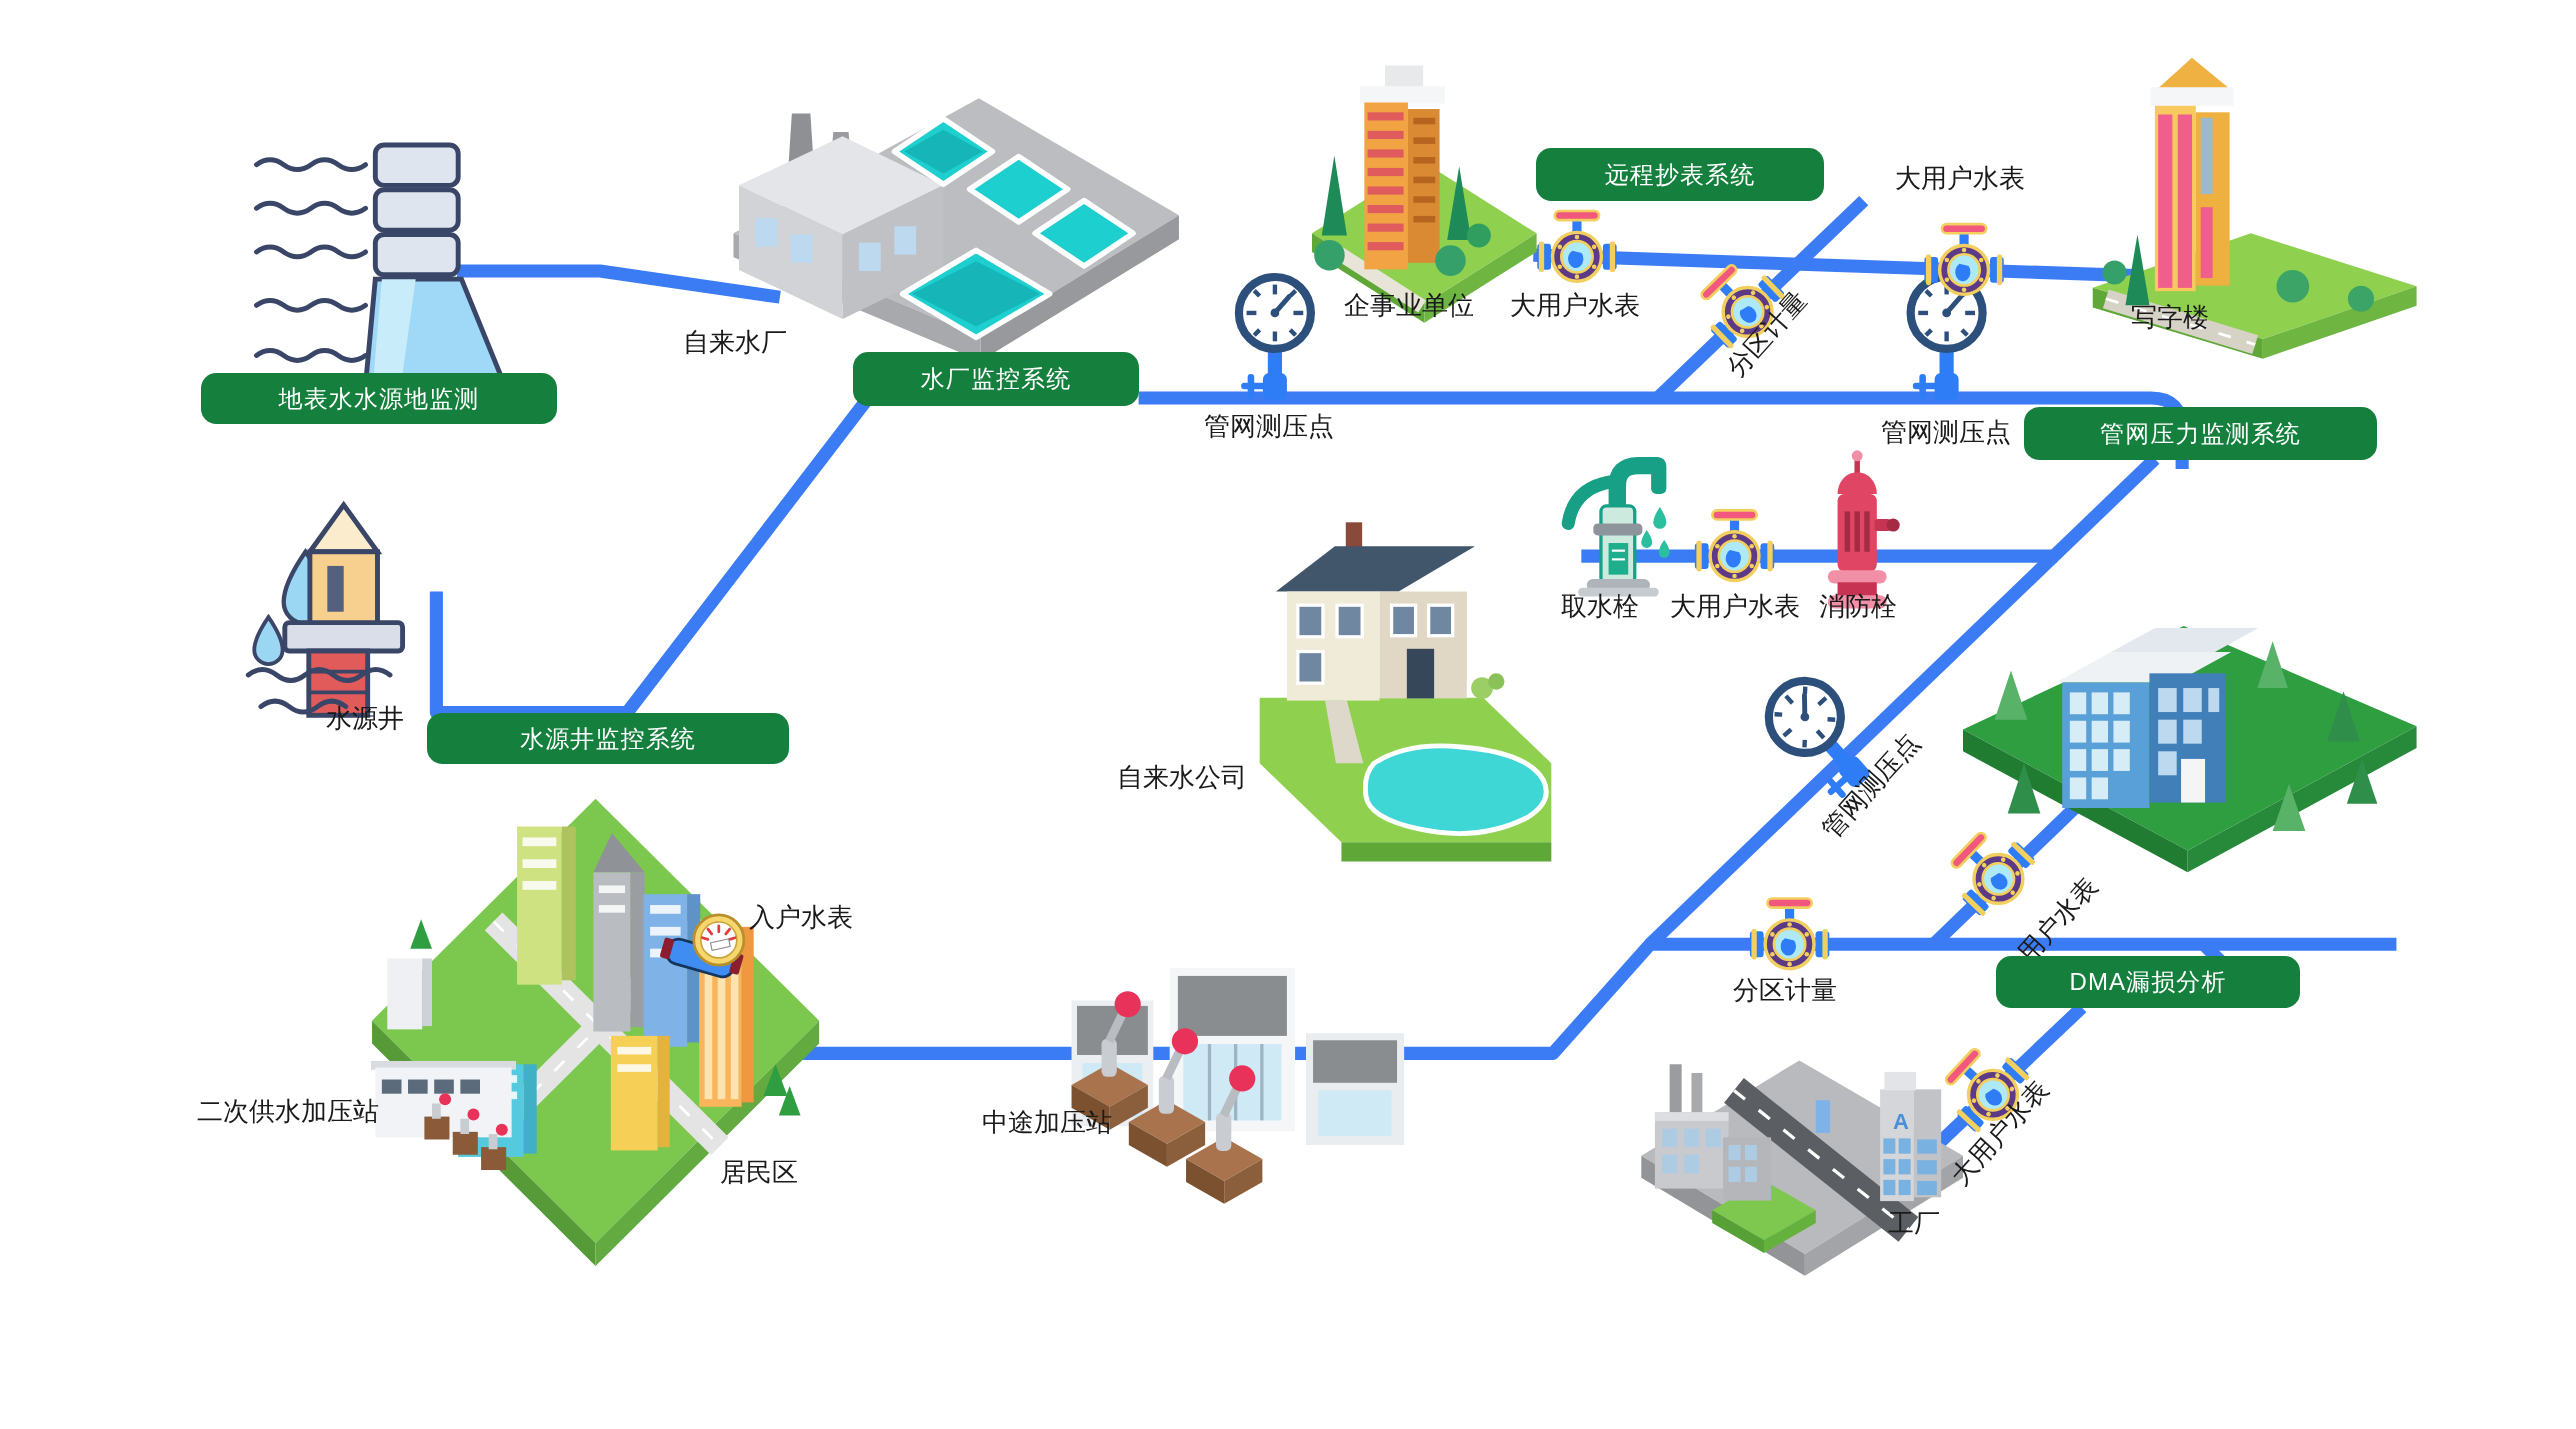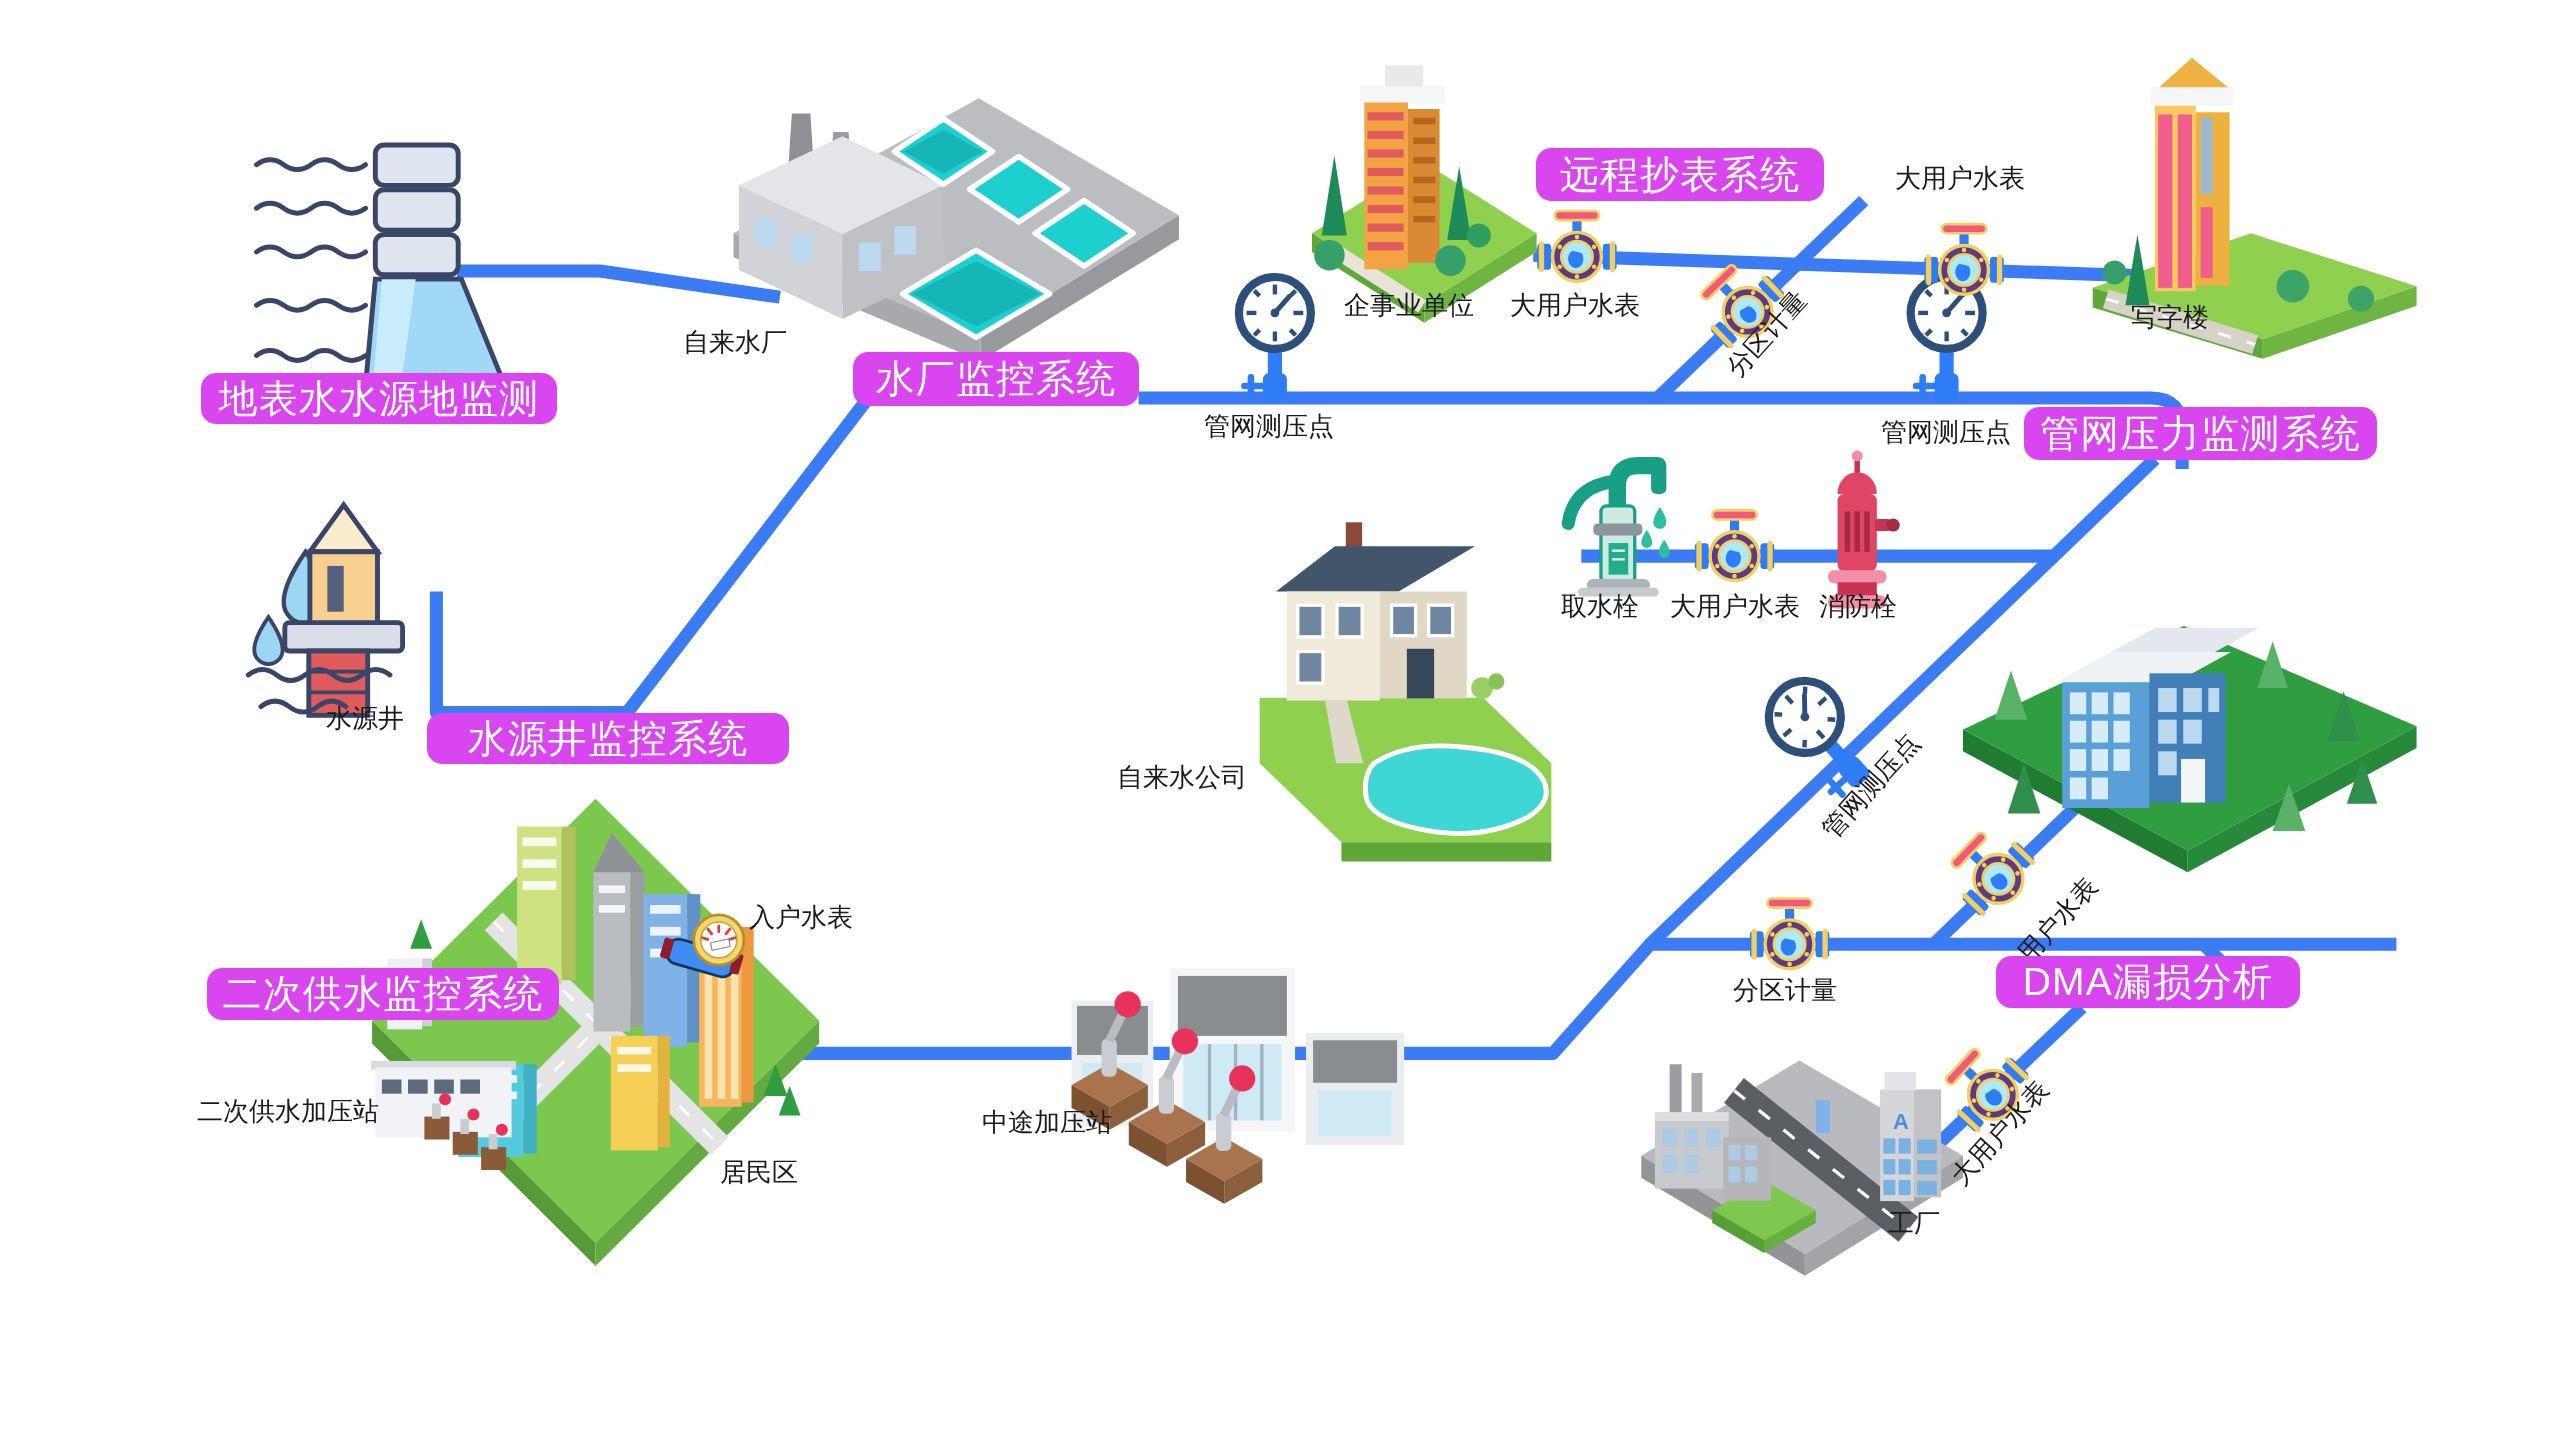--- a/index.html
+++ b/index.html
@@ -1,22 +1,22 @@
 <!DOCTYPE html>
 <html style="font-size:8.7px"><head>
 <meta charset="utf-8">
 <style>
   html,body{margin:0;padding:0;}
   body{width:2576px;height:1429px;position:relative;background:#ffffff;overflow:hidden;
        font-family:"Liberation Sans","DejaVu Sans",sans-serif;}
   #scene{position:absolute;left:0;top:0;width:2576px;height:1429px;}
   svg{position:absolute;left:0;top:0;}
-  .sys-btn{position:absolute;background:#d946ef;color:#ffffff;border-radius:15.3px;
+  .sys-btn{position:absolute;background:#15803d;color:#ffffff;border-radius:15.3px;
            display:flex;align-items:center;justify-content:center;
-           font-size:39px;font-weight:500;letter-spacing:1.1px;white-space:nowrap;z-index:30;}
+           font-size:24px;font-weight:500;letter-spacing:1.1px;white-space:nowrap;z-index:30;}
   .lbl{position:absolute;color:#1a1a1a;font-size:26px;white-space:nowrap;
        transform:translate(-50%,-50%);z-index:25;}
   .lbl.rot{transform:translate(-50%,-50%) rotate(-48deg);}
   .lbl-letter{position:absolute;color:#4a90d9;font-size:22px;font-weight:700;
        transform:translate(-50%,-50%);z-index:25;}
 </style>
 </head>
 <body>
 
 <div id="scene">
@@ -455,21 +455,20 @@
     </g>
     <rect x="-16" y="2" width="34" height="14" fill="#ffffff" stroke="#888888" stroke-width="2" transform="rotate(-12)"></rect>
   </g>
 </svg>
 
 <div class="sys-btn" style="left:201px;top:373px;width:356px;height:51px">地表水水源地监测</div>
 <div class="sys-btn" style="left:853px;top:352px;width:286px;height:54px">水厂监控系统</div>
 <div class="sys-btn" style="left:1536px;top:148px;width:288px;height:53px">远程抄表系统</div>
 <div class="sys-btn" style="left:2024px;top:407px;width:353px;height:53px">管网压力监测系统</div>
 <div class="sys-btn" style="left:427px;top:713px;width:362px;height:51px">水源井监控系统</div>
-<div class="sys-btn" style="left:207px;top:968px;width:352px;height:52px">二次供水监控系统</div>
 <div class="sys-btn" style="left:1996px;top:956px;width:304px;height:52px">DMA漏损分析</div>
 
 <div class="lbl" style="left:735px;top:342px">自来水厂</div>
 <div class="lbl" style="left:1269px;top:426px">管网测压点</div>
 <div class="lbl" style="left:1409px;top:305px">企事业单位</div>
 <div class="lbl" style="left:1575px;top:305px">大用户水表</div>
 <div class="lbl" style="left:1960px;top:178px">大用户水表</div>
 <div class="lbl" style="left:2170px;top:317px">写字楼</div>
 <div class="lbl" style="left:1946px;top:432px">管网测压点</div>
 <div class="lbl rot" style="left:1767px;top:334px">分区计量</div>

